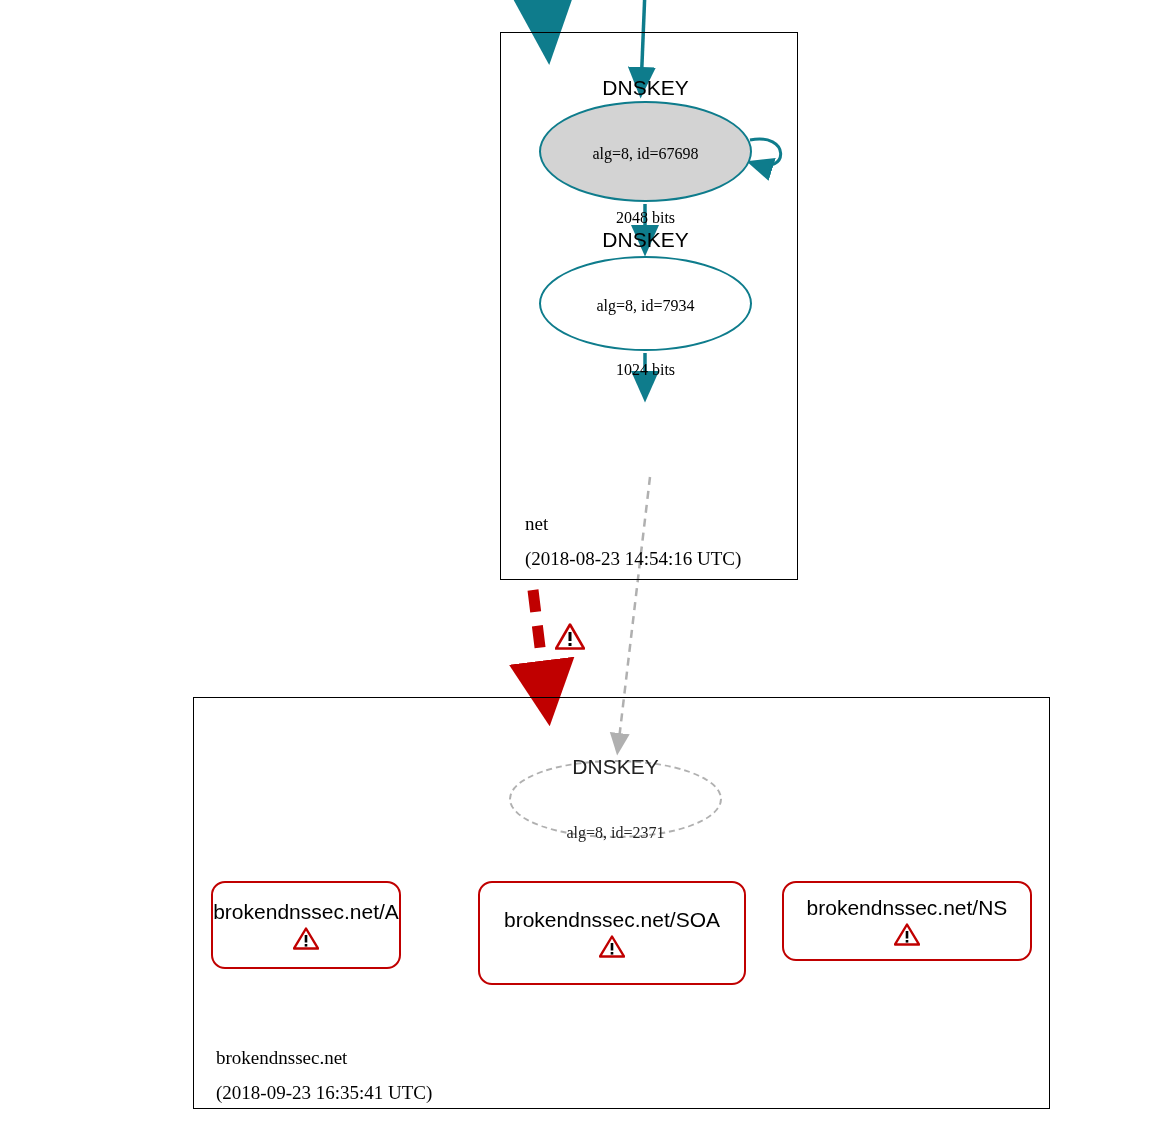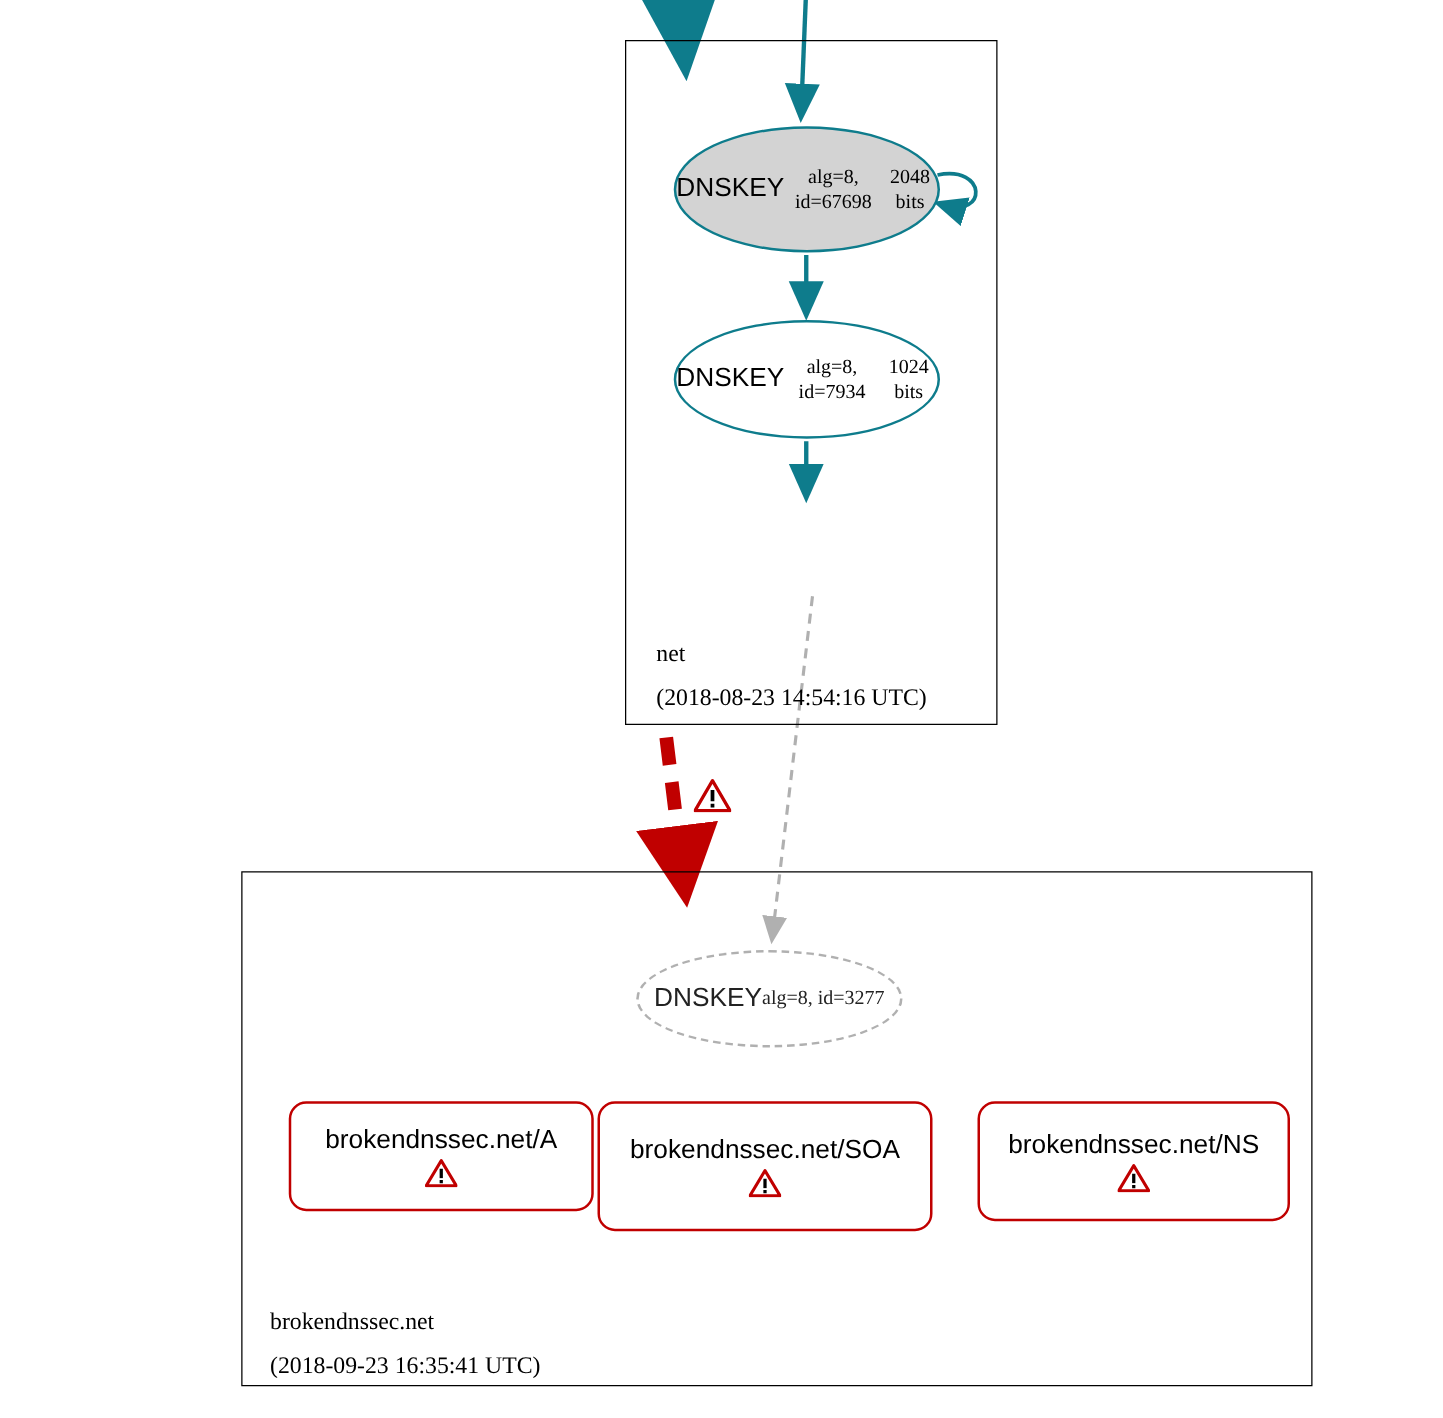--- a/index.html
+++ b/index.html
@@ -49,24 +49,26 @@
     white-space: nowrap;
   }
   #zone-net-label { left: 525px; top: 513px; }
   #zone-net-date  { left: 525px; top: 548px; }
   #zone-broken-label { left: 216px; top: 1047px; }
   #zone-broken-date  { left: 216px; top: 1082px; }
 
   .node {
     position: absolute;
     display: flex;
+    flex-direction: column;
     align-items: center;
     justify-content: center;
     text-align: center;
     box-sizing: border-box;
+    gap: 44px;
   }
   .node .nm {
     font-family: "Liberation Sans", sans-serif;
     font-size: 21px;
     color: #000000;
     line-height: 1.15;
   }
   .node .sub {
     font-family: "Liberation Serif", serif;
     font-size: 16px;
@@ -112,23 +114,23 @@
     align-items: center;
     justify-content: center;
     box-sizing: border-box;
   }
   .rrset .rr-label {
     font-family: "Liberation Sans", sans-serif;
     font-size: 21px;
     color: #000000;
     line-height: 1.1;
   }
-  #rr-a   { left: 211px; top: 881px; width: 244px; height: 88px; margin-left: 20px; }
+  #rr-a   { left: 211px; top: 881px; width: 190px; height: 88px; }
   #rr-soa { left: 478px; top: 881px; width: 268px; height: 104px; }
-  #rr-ns  { left: 782px; top: 881px; width: 250px; height: 96px; }
+  #rr-ns  { left: 782px; top: 881px; width: 250px; height: 80px; }
 
   .warn-icon {
     display: inline-block;
     width: 26px;
     height: 23px;
     margin-top: 4px;
   }
   .warn-standalone {
     position: absolute;
     width: 30px;
@@ -199,21 +201,21 @@
 
   <div class="node ellipse" id="node-dnskey-7934">
     <div class="nm">DNSKEY</div>
     <div class="sub">alg=8, id=7934</div>
     <div class="sub">1024 bits</div>
   </div>
 
 
   <div class="node ellipse" id="node-dnskey-2371">
     <div class="nm">DNSKEY</div>
-    <div class="sub">alg=8, id=3277</div>
+    <div class="sub">alg=8, id=2371</div>
   </div>
 
   <div class="rrset" id="rr-a">
     <div class="rr-label">brokendnssec.net/A</div>
     <span class="warn-icon">
       <svg viewBox="0 0 26 23" width="26" height="23">
         <path d="M13,1.5 L25,21.5 L1,21.5 Z" fill="#ffffff" stroke="#c00000" stroke-width="2.4" stroke-linejoin="round"></path>
         <rect x="11.7" y="8" width="2.6" height="7.5" fill="#000000"></rect>
         <rect x="11.7" y="17" width="2.6" height="2.6" fill="#000000"></rect>
       </svg>

